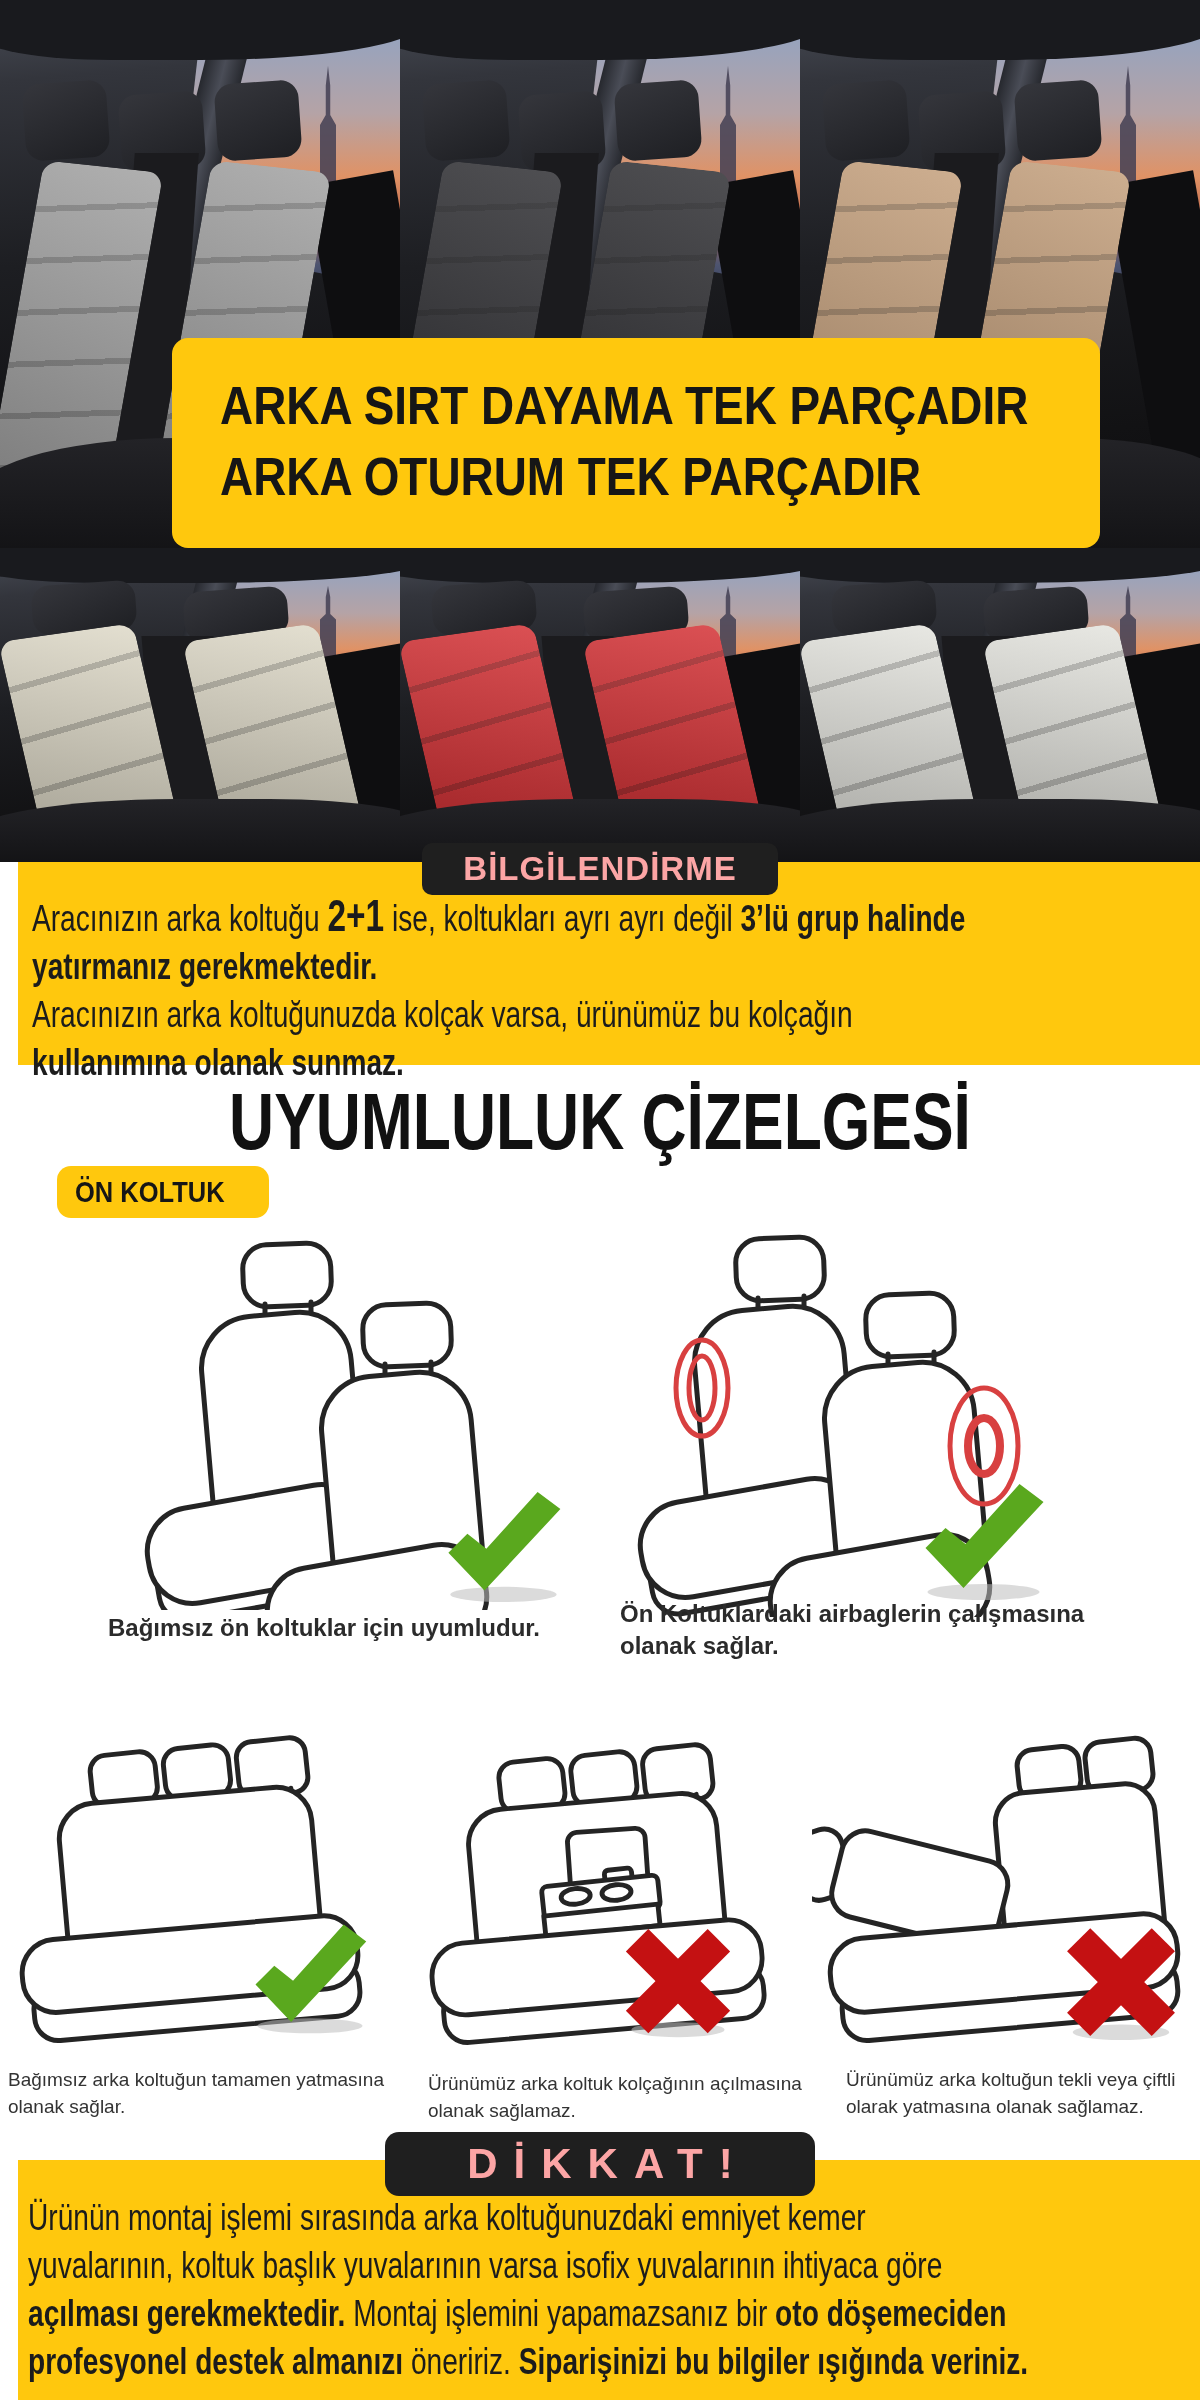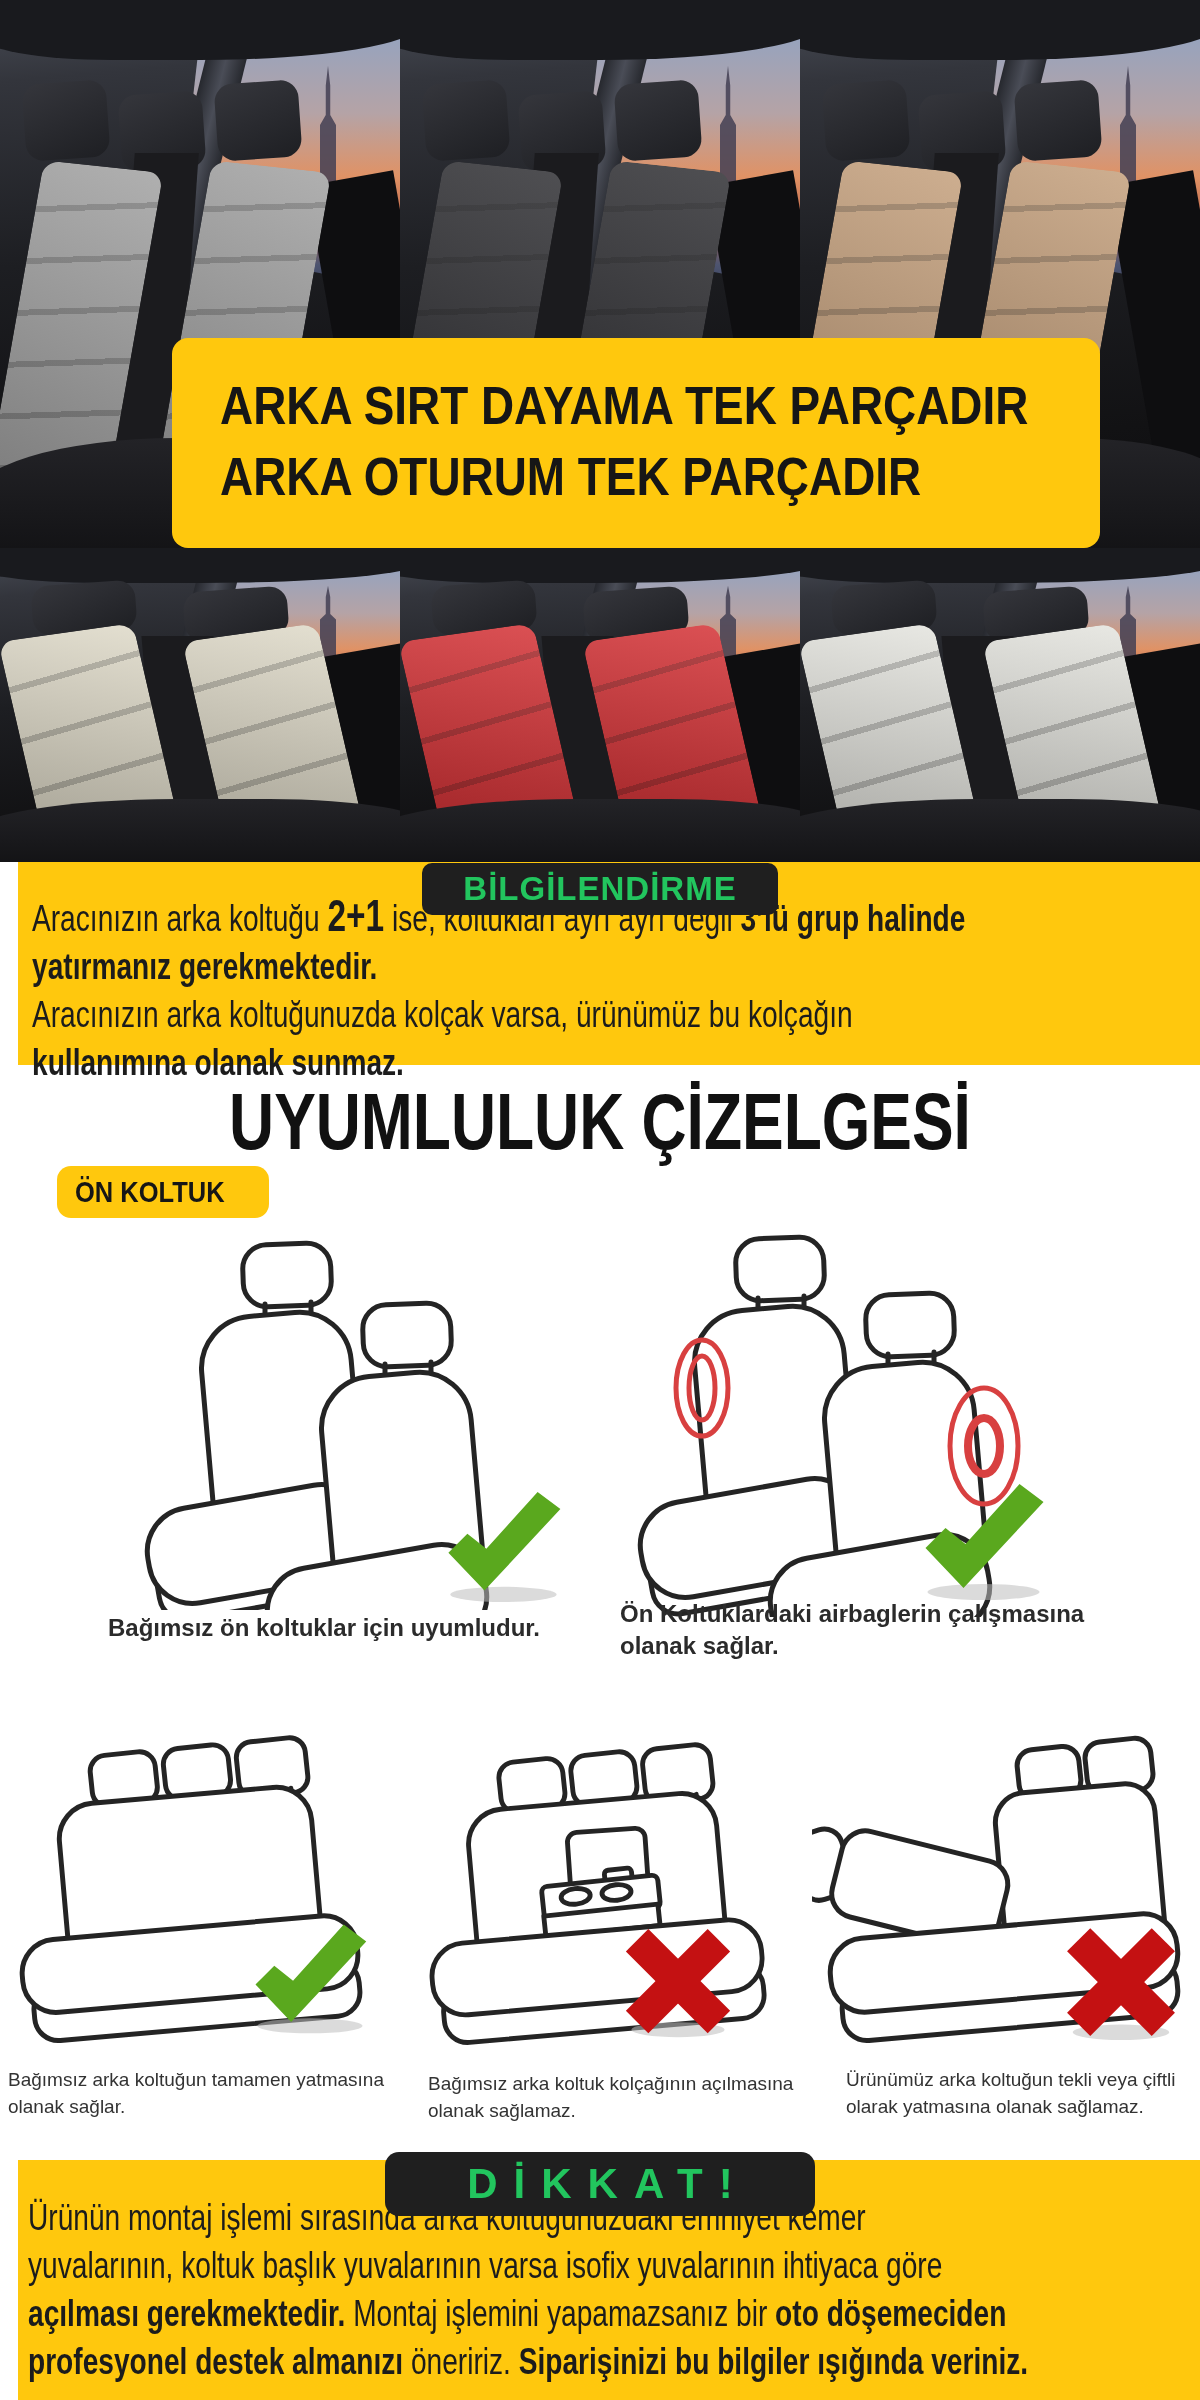--- a/index.html
+++ b/index.html
@@ -32,22 +32,22 @@
   .angled .ph-panel{top:26%;width:34%;transform:rotate(-8deg) skewX(5deg);}
   .angled .ph-mid{left:38%;width:18%;transform:skewX(5deg);}
 
   
   #banner{position:absolute;left:172px;top:338px;width:928px;height:210px;border-radius:16px;
           background:var(--yellow,#ffc80d);padding:32px 0 0 48px;box-sizing:border-box;}
   .banner-line{font-size:54px;line-height:71px;font-weight:700;color:#161616;
                transform:scaleX(.85);transform-origin:left center;white-space:nowrap;}
 
   
-  .badge{position:absolute;background:var(--dark,#1f1f1f);color:#22c55e;font-weight:700;
-         display:flex;align-items:center;justify-content:center;z-index:5;margin-top:20px;}
+  .badge{position:absolute;background:var(--dark,#1f1f1f);color:#fca5a5;font-weight:700;
+         display:flex;align-items:center;justify-content:center;z-index:5;}
   #info-badge{left:422px;top:843px;width:356px;height:52px;border-radius:10px;
               font-size:33px;letter-spacing:1px;}
   #warn-badge{left:385px;top:2132px;width:430px;height:64px;border-radius:14px;
               font-size:42px;letter-spacing:16px;text-indent:16px;}
 
   
   .ysec{position:absolute;left:0;width:1200px;background:var(--yellow,#ffc80d);box-sizing:border-box;margin-left:18px;}
   #info-sec{top:862px;height:203px;padding:30px 0 0 14px;}
   #warn-sec{top:2160px;height:240px;padding:34px 2px 0 10px;}
   .rich{font-size:37px;line-height:48px;color:#1c1c1c;transform:scaleX(.76);
@@ -303,21 +303,21 @@
   </svg>
   <svg class="mark" style="left:1062px;top:1928px" width="118" height="112" viewBox="0 0 120 116">
     <ellipse class="shadow" cx="60" cy="108" rx="50" ry="8"></ellipse>
     <g transform="translate(60,56)">
       <rect class="fill-red" x="-62" y="-17" width="124" height="34" transform="rotate(45)"></rect>
       <rect class="fill-red" x="-62" y="-17" width="124" height="34" transform="rotate(-45)"></rect>
     </g>
   </svg>
 
   <div class="cap-rear" id="cap-r1">Bağımsız arka koltuğun tamamen yatmasına olanak sağlar.</div>
-  <div class="cap-rear" id="cap-r2">Bağımsız arka koltuk kolçağının açılmasına olanak sağlamaz.</div>
+  <div class="cap-rear" id="cap-r2">Ürünümüz arka koltuk kolçağının açılmasına olanak sağlamaz.</div>
   <div class="cap-rear" id="cap-r3">Ürünümüz arka koltuğun tekli veya çiftli olarak yatmasına olanak sağlamaz.</div>
 
   <div class="badge" id="warn-badge">DİKKAT!</div>
   <div class="ysec" id="warn-sec">
     <div class="rich"><span>Ürünün montaj işlemi sırasında arka koltuğunuzdaki emniyet kemer</span></div>
     <div class="rich"><span>yuvalarının, koltuk başlık yuvalarının varsa isofix yuvalarının ihtiyaca göre</span></div>
     <div class="rich"><span class="b">açılması gerekmektedir.</span><span> Montaj işlemini yapamazsanız bir </span><span class="b">oto döşemeciden</span></div>
     <div class="rich"><span class="b">profesyonel destek almanızı</span><span> öneririz. </span><span class="b">Siparişinizi bu bilgiler ışığında veriniz.</span></div>
   </div>
 

